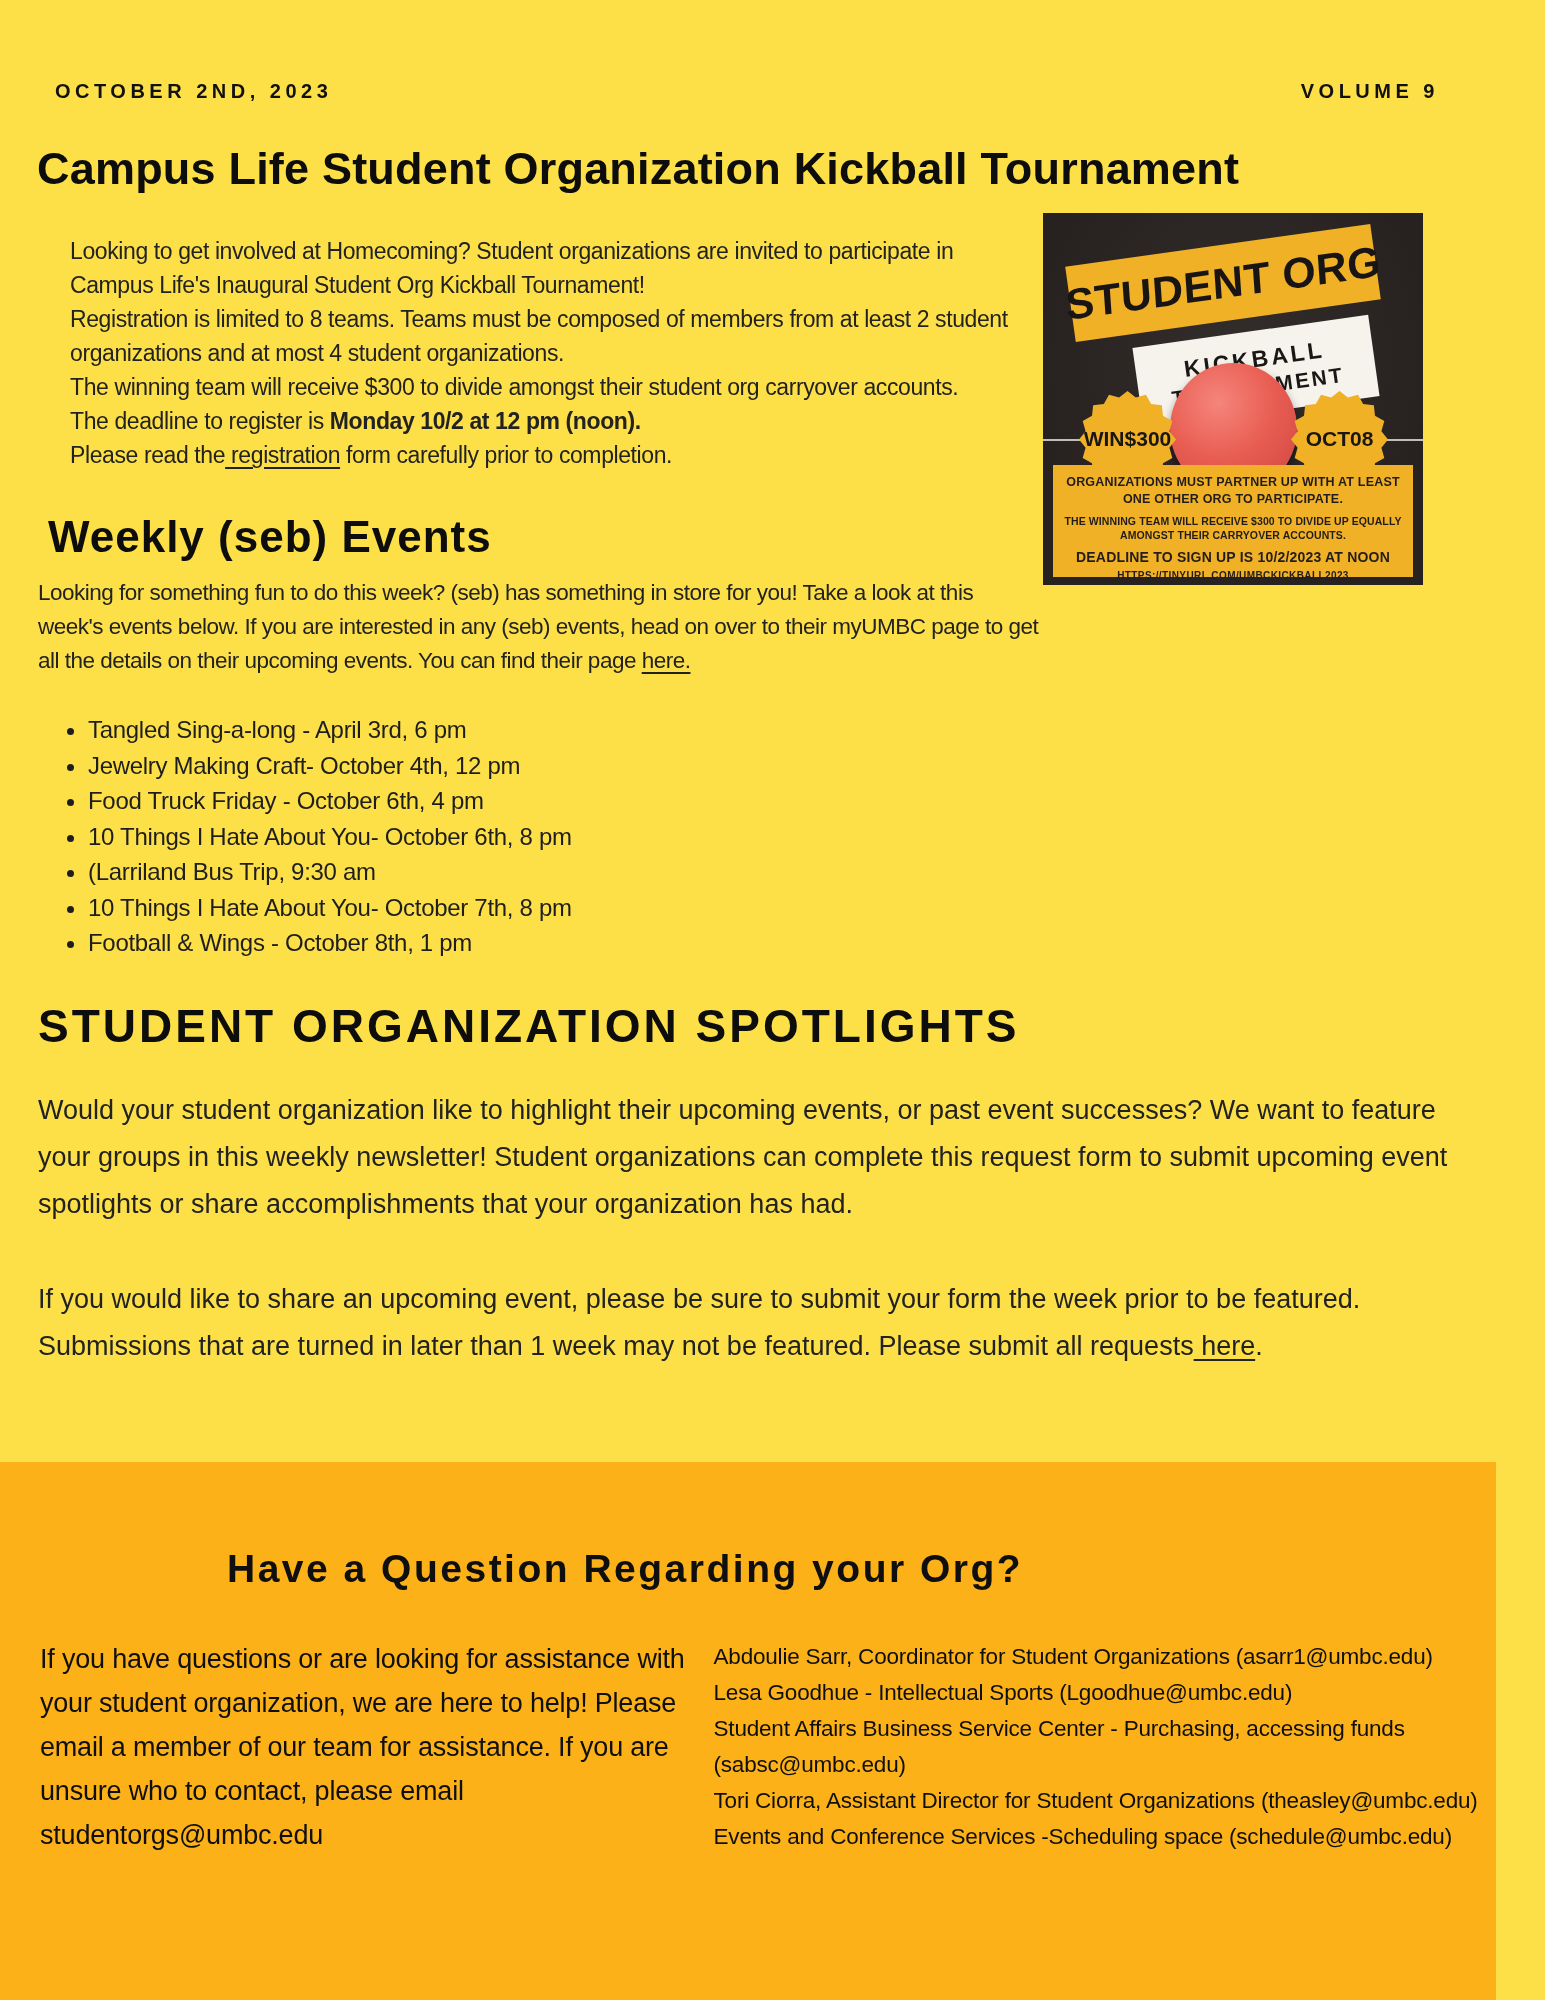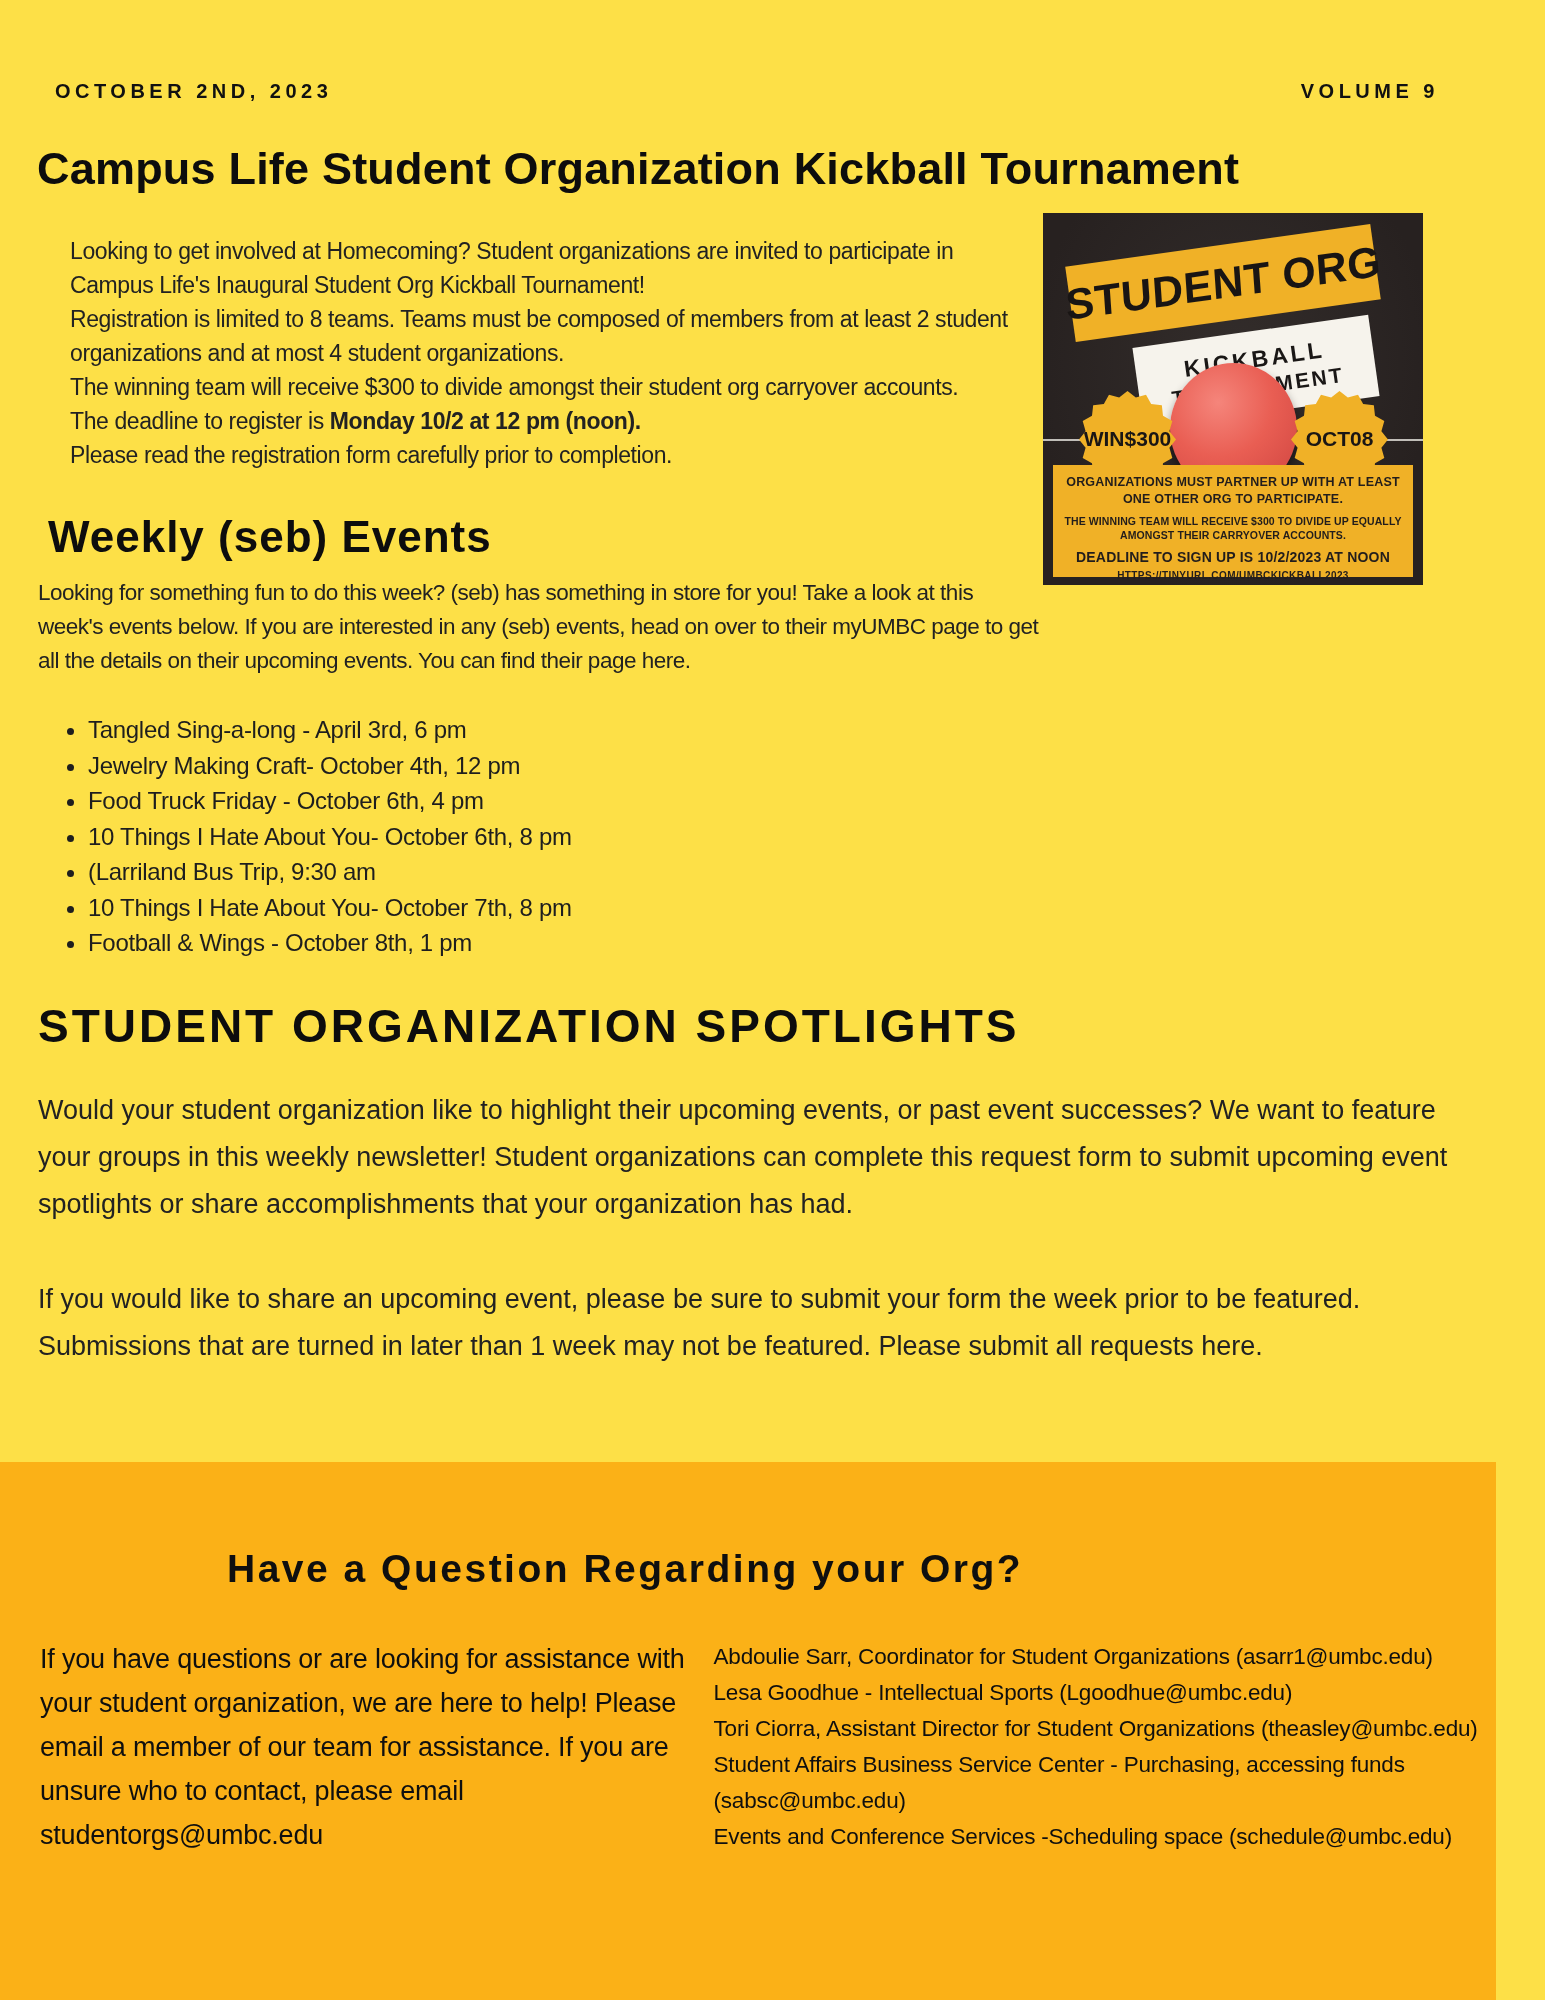--- a/index.html
+++ b/index.html
@@ -20,21 +20,21 @@
     margin:42px 0 0 37px; font-size:45px; font-weight:800; color:#0d0d0d;
     letter-spacing:0.2px; line-height:1.05;
   }
 
   
   .kickball-text {
     margin:42px 0 0 70px; width:960px;
     font-size:23px; line-height:34px; letter-spacing:-0.4px; color:#222;
   }
   .kickball-text p { margin:0; }
-  .ulink { color:inherit; text-underline-offset:4px; cursor:pointer; }
+  .ulink { color:inherit; text-decoration:underline; text-underline-offset:4px; cursor:pointer; }
 
   
   .flyer {
     position:absolute; left:1043px; top:213px; width:380px; height:372px;
     background:radial-gradient(ellipse at 50% 40%, #332d2b 0%, #272120 75%);
     overflow:hidden;
   }
   .banner-gold {
     position:absolute; left:26px; top:32px; width:308px; height:76px;
     background:#F0B127; transform:rotate(-8deg);
@@ -171,20 +171,20 @@
   <p class="spot-para">Would your student organization like to highlight their upcoming events, or past event successes?  We want to feature your groups in this weekly newsletter! Student organizations can complete this request form to submit upcoming event spotlights or share accomplishments that your organization has had.</p>
   <p class="spot-para"><span>If you would like to share an upcoming event, please be sure to submit your form the week prior to be featured. Submissions that are turned in later than 1 week may not be featured. Please submit all requests</span><a class="ulink"> here</a><span>.</span></p>
 
   <div class="footer">
     <h2 class="footer-heading">Have a Question Regarding your Org?</h2>
     <div class="footer-cols">
       <p class="footer-left" style="margin:0 0 0 40px;">If you have questions or are looking for assistance with your student organization, we are here to help! Please email a member of our team for assistance. If you are unsure who to contact, please email studentorgs@umbc.edu</p>
       <ul class="contacts-list footer-right">
         <li>Abdoulie Sarr, Coordinator for Student Organizations (asarr1@umbc.edu)</li>
         <li>Lesa Goodhue - Intellectual Sports (Lgoodhue@umbc.edu)</li>
+        <li>Student Affairs Business Service Center - Purchasing, accessing funds (sabsc@umbc.edu)</li>
         <li>Tori Ciorra, Assistant Director for Student Organizations (theasley@umbc.edu)</li>
-        <li>Student Affairs Business Service Center - Purchasing, accessing funds (sabsc@umbc.edu)</li>
         <li>Events and Conference Services -Scheduling space (schedule@umbc.edu)</li>
       </ul>
     </div>
   </div>
 
 </div>
 
 </body></html>

